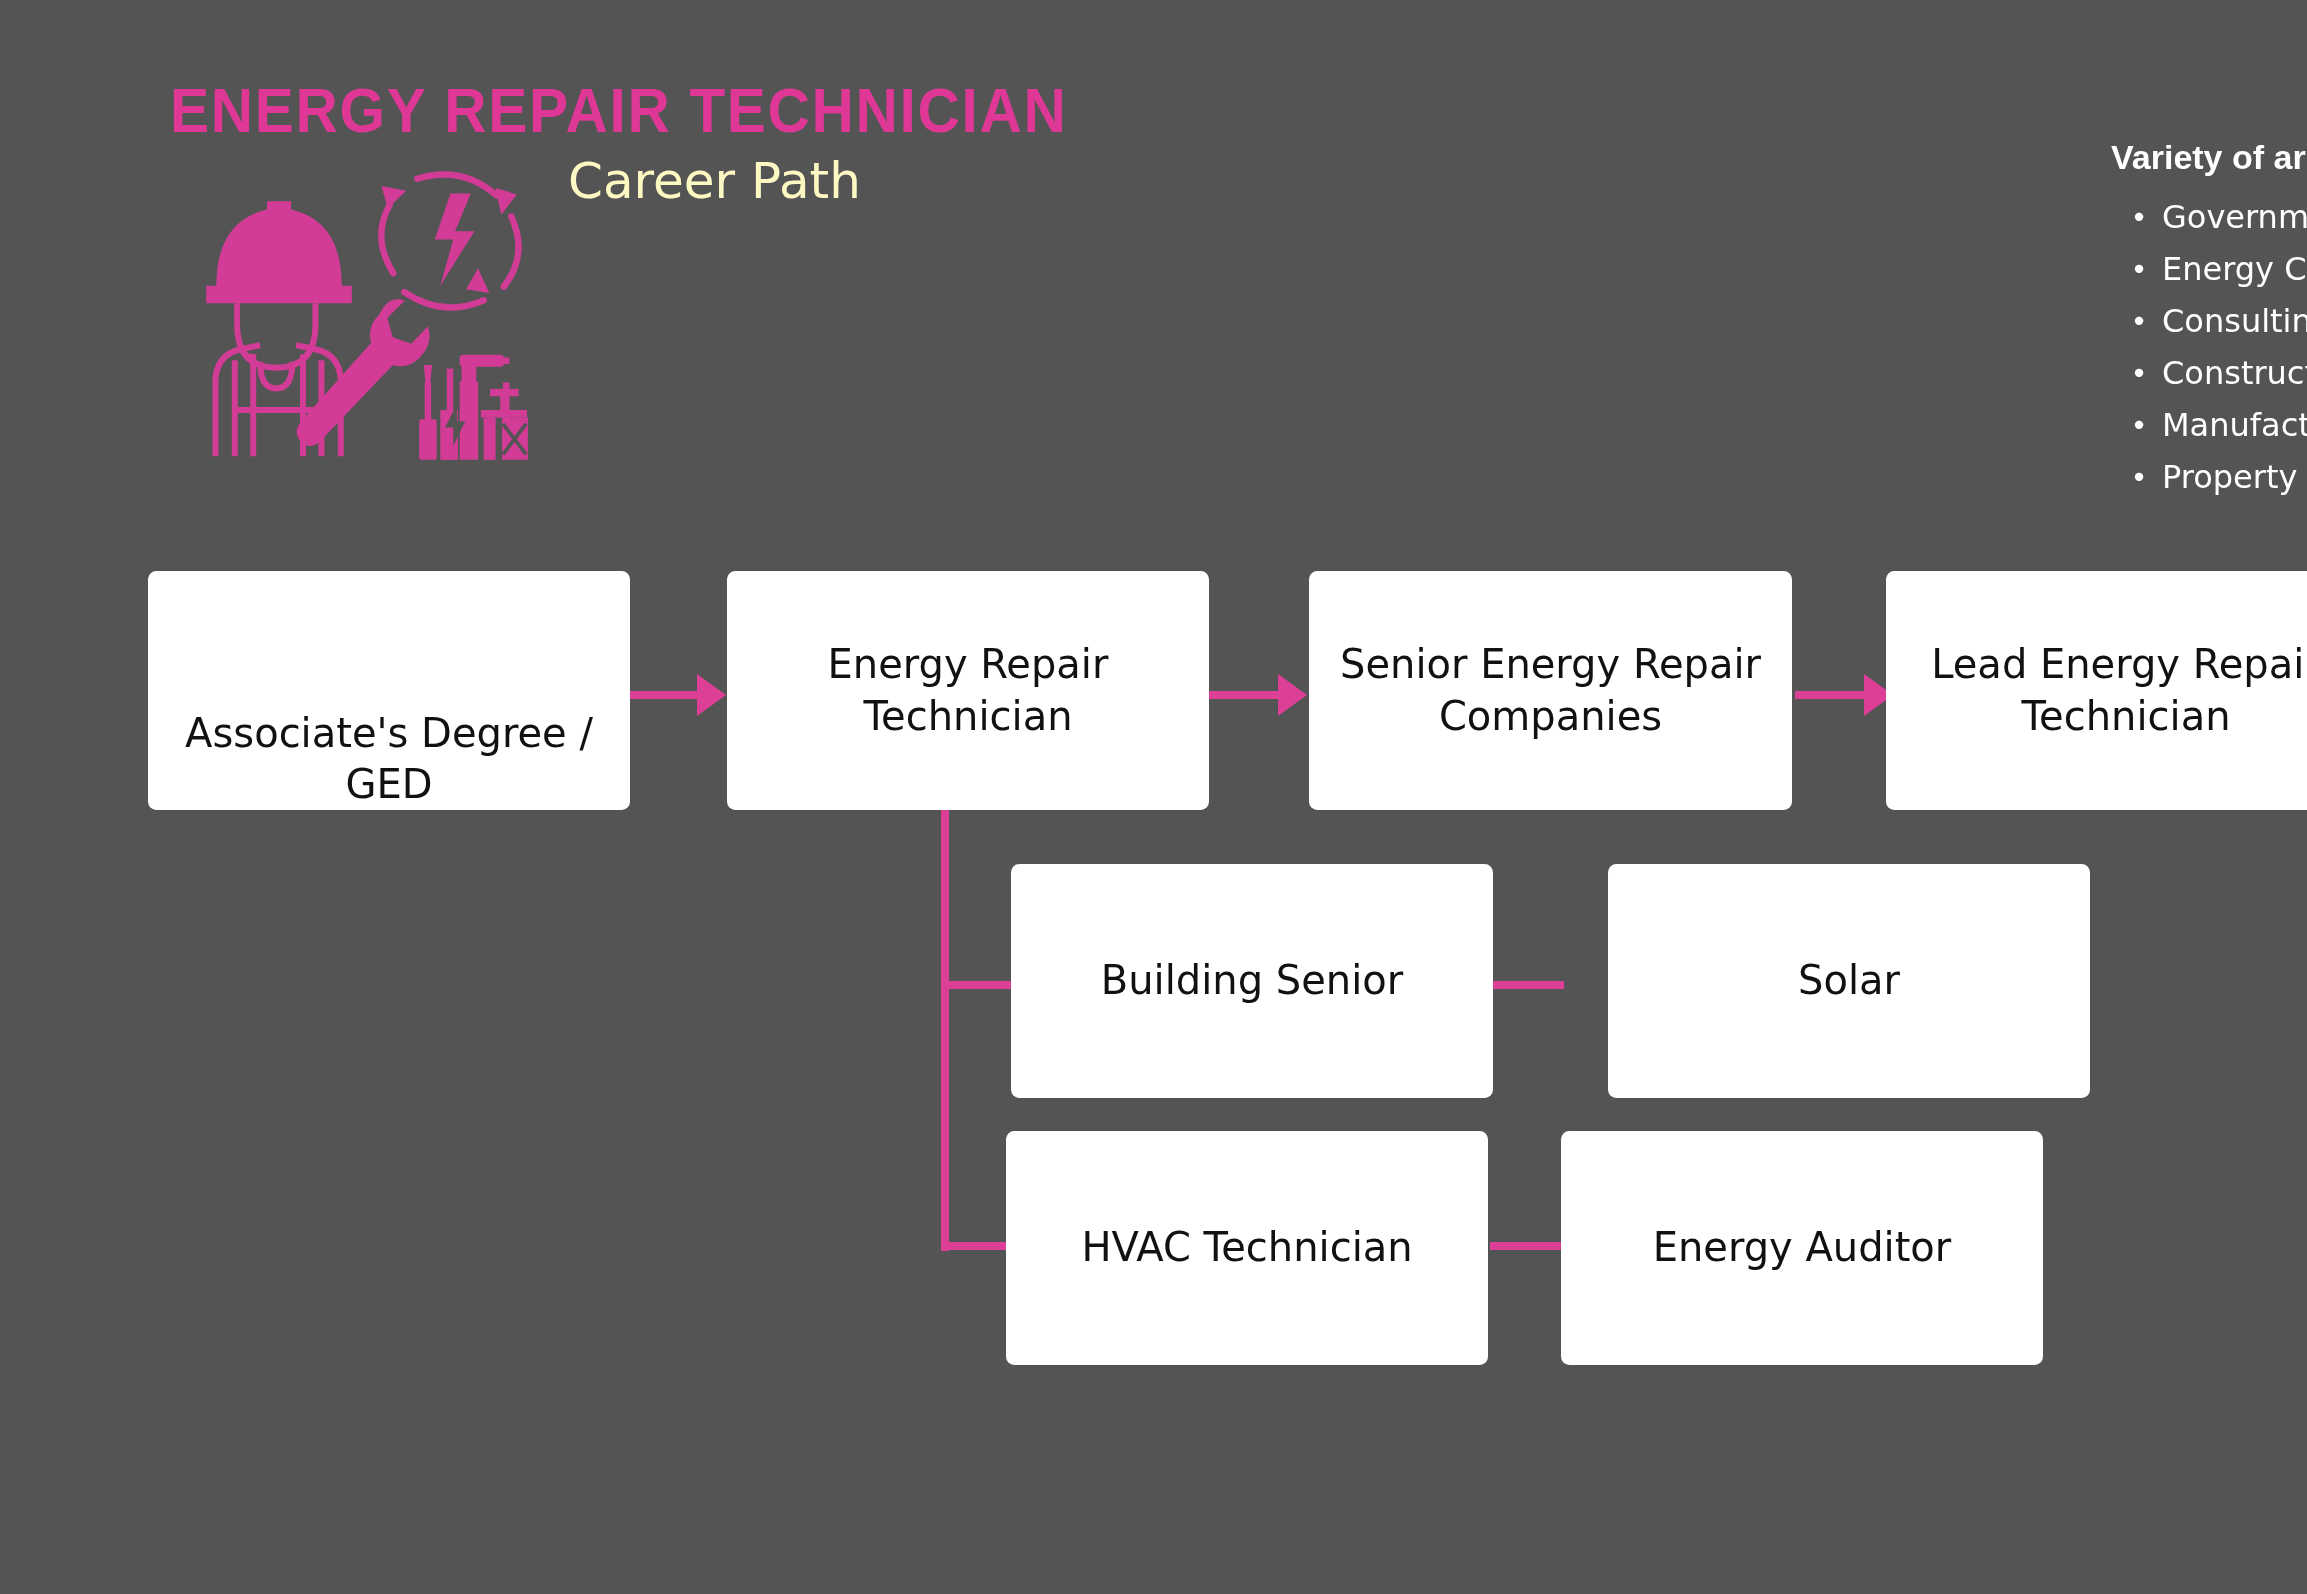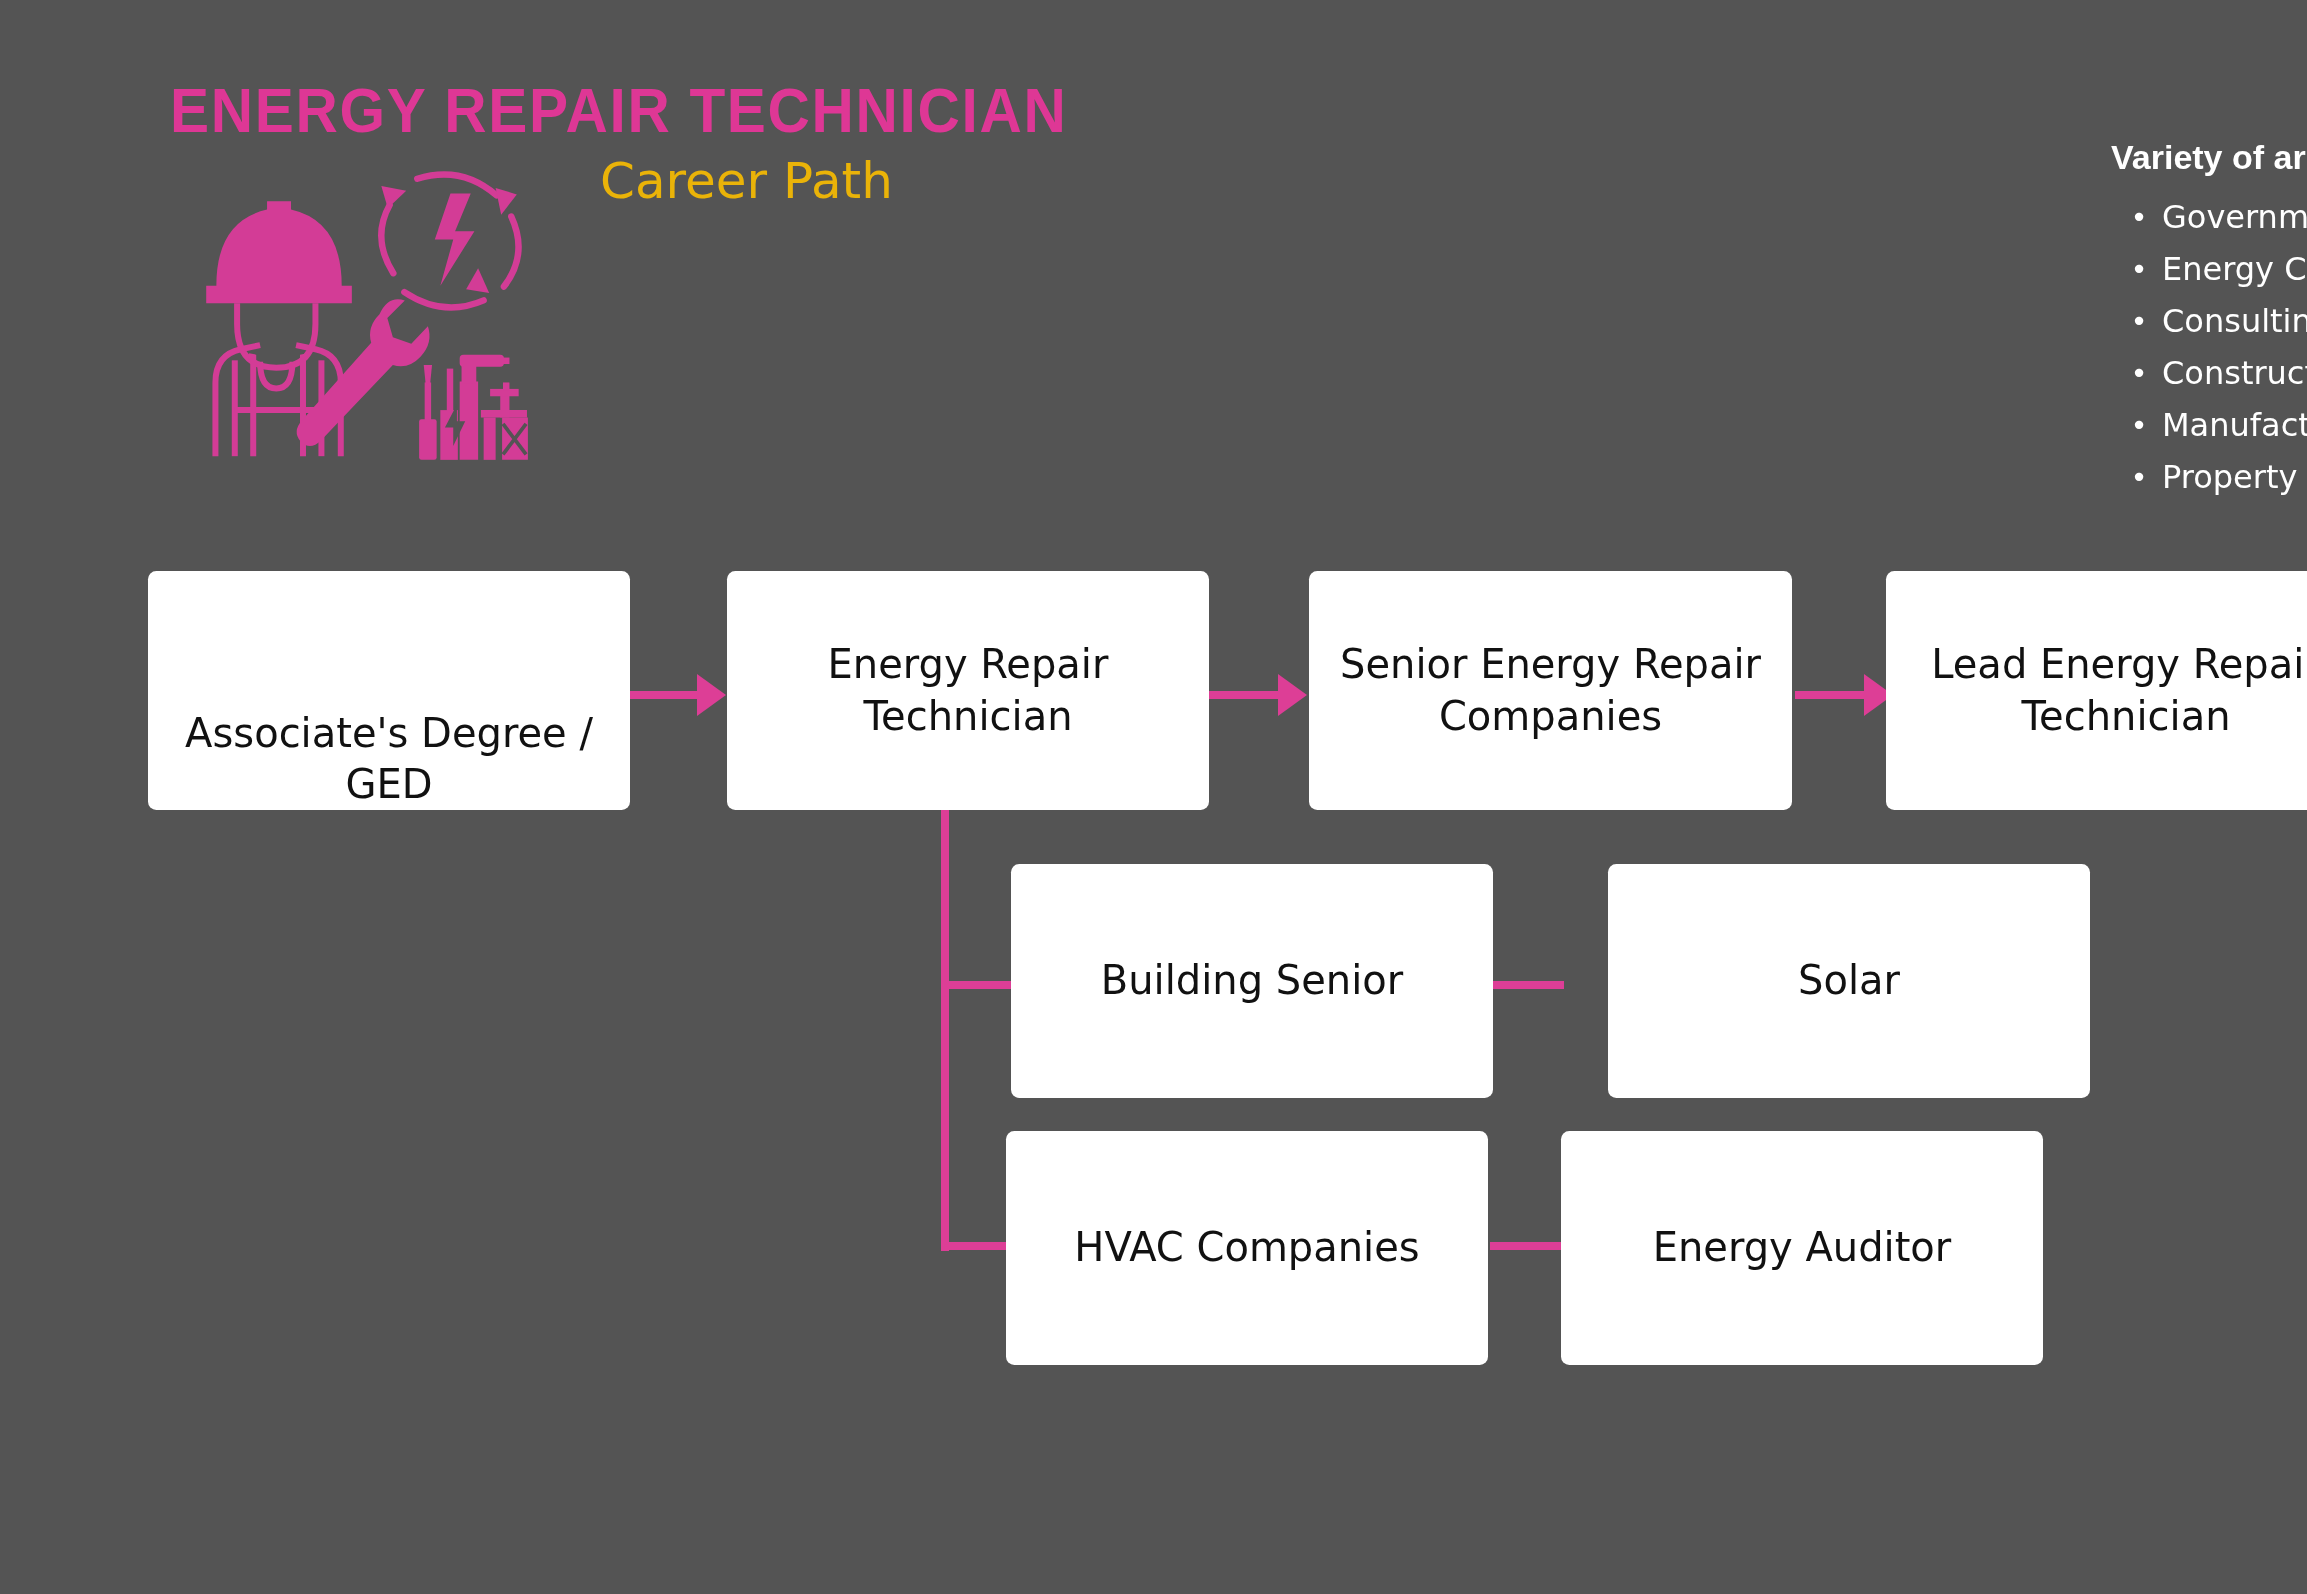--- a/index.html
+++ b/index.html
@@ -30,23 +30,22 @@
     transform: scaleX(0.93);
     transform-origin: left top;
   }
   #header-subtitle {
     position: absolute;
     left: 568px;
     top: 152px;
     font-family: "DejaVu Sans", sans-serif;
     font-weight: 400;
     font-size: 50px;
-    color: #eab308;
-    white-space: nowrap;
-    margin-left: 32px;
+    color: #fef9c3;
+    white-space: nowrap;
   }
 
   
   #tech-icon {
     position: absolute;
     left: 161px;
     top: 152px;
     width: 378px;
     height: 318px;
   }
@@ -243,21 +242,21 @@
 
   <div class="node node-md" style="left:1011px; top:864px; width:482px; height:234px;">
     <span class="node-label">Building Senior</span>
   </div>
 
   <div class="node node-md" style="left:1561px; top:864px; width:482px; height:234px;margin-left:47px;">
     <span class="node-label">Solar</span>
   </div>
 
   <div class="node node-md" style="left:1006px; top:1131px; width:482px; height:234px;">
-    <span class="node-label">HVAC Companies</span>
+    <span class="node-label">HVAC Technician</span>
   </div>
 
   <div class="node node-md" style="left:1561px; top:1131px; width:482px; height:234px;">
     <span class="node-label">Energy Auditor</span>
   </div>
 
 </div>
 
 
 </body></html>

